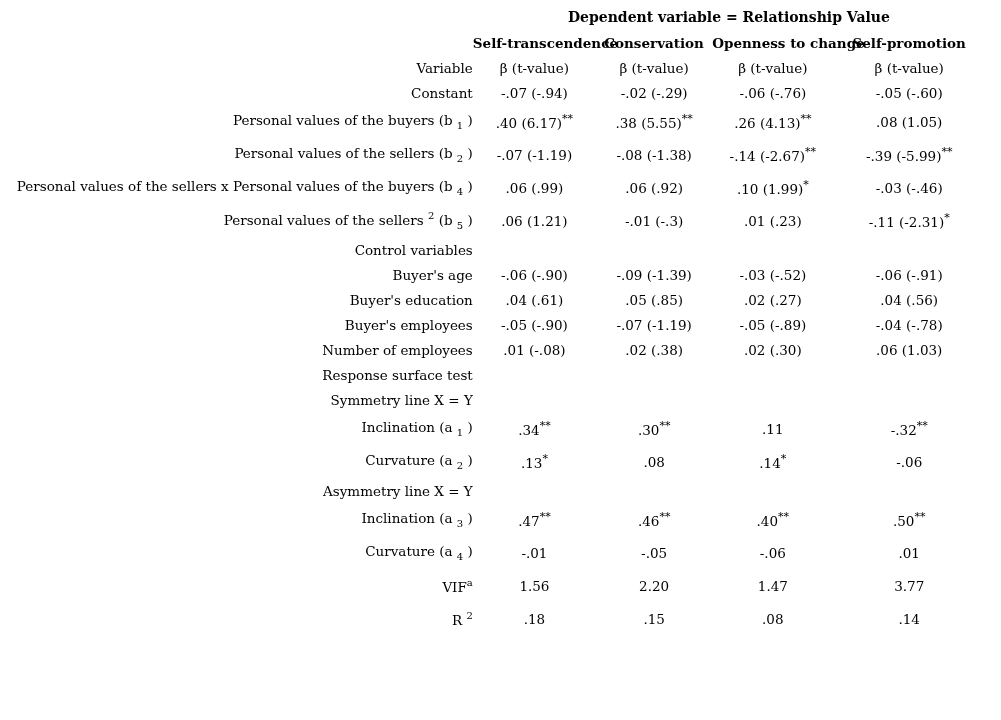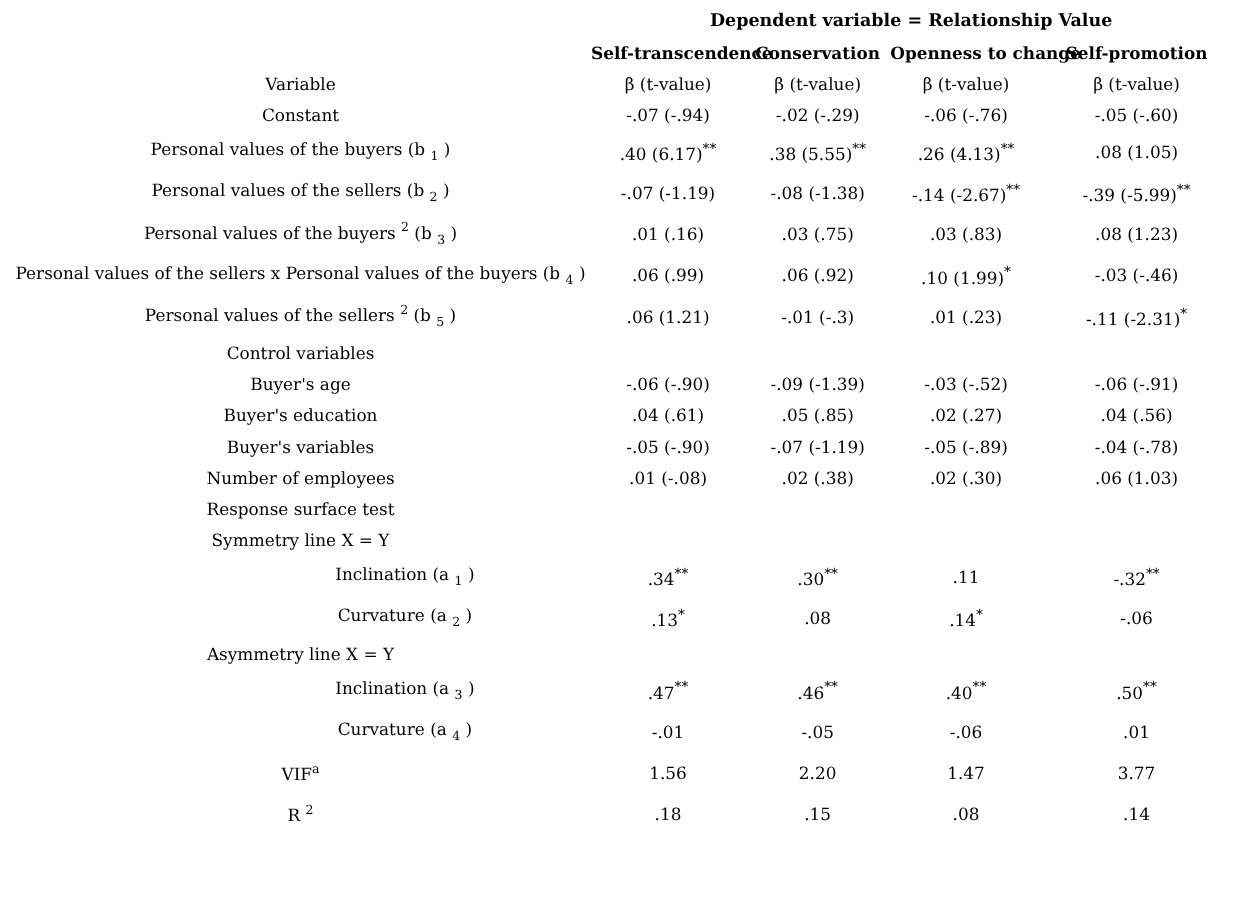--- a/index.html
+++ b/index.html
@@ -37,21 +37,21 @@
     white-space: nowrap;
   }
   tr.header-row th {
     text-align: center;
     font-weight: bold;
     font-size: 13.5px;
     height: 25px;
     white-space: nowrap;
   }
   td.label {
-    text-align: center;
+    text-align: right;
     padding-left: 8px;
     white-space: nowrap;
   }
   td.label.indent { padding-left: 175px; }
   td.cell {
     text-align: center;
     white-space: nowrap;
   }
   .sub {
     font-size: 10px;
@@ -113,27 +113,20 @@
           <td class="cell">.26 (4.13)<span class="stars">**</span></td>
           <td class="cell">.08 (1.05)</td>
         </tr>
         <tr style="height: 33px;">
           <td class="label">Personal values of the sellers (b <span class="sub">2</span> )</td>
           <td class="cell">-.07 (-1.19)</td>
           <td class="cell">-.08 (-1.38)</td>
           <td class="cell">-.14 (-2.67)<span class="stars">**</span></td>
           <td class="cell">-.39 (-5.99)<span class="stars">**</span></td>
         </tr>
-        <tr style="height: 33px;">
-          <td class="label">Personal values of the buyers <span class="sup">2</span> (b <span class="sub">3</span> )</td>
-          <td class="cell">.01 (.16)</td>
-          <td class="cell">.03 (.75)</td>
-          <td class="cell">.03 (.83)</td>
-          <td class="cell">.08 (1.23)</td>
-        </tr>
         <tr style="height: 33px; margin-top: 44px;">
           <td class="label">Personal values of the sellers x Personal values of the buyers (b <span class="sub">4</span> )</td>
           <td class="cell">.06 (.99)</td>
           <td class="cell">.06 (.92)</td>
           <td class="cell">.10 (1.99)<span class="stars">*</span></td>
           <td class="cell">-.03 (-.46)</td>
         </tr>
         <tr style="height: 33px;">
           <td class="label">Personal values of the sellers <span class="sup">2</span> (b <span class="sub">5</span> )</td>
           <td class="cell">.06 (1.21)</td>
@@ -156,21 +149,21 @@
           <td class="cell">-.06 (-.91)</td>
         </tr>
         <tr style="height: 25px;">
           <td class="label">Buyer's education</td>
           <td class="cell">.04 (.61)</td>
           <td class="cell">.05 (.85)</td>
           <td class="cell">.02 (.27)</td>
           <td class="cell">.04 (.56)</td>
         </tr>
         <tr style="height: 25px;">
-          <td class="label">Buyer's variables</td>
+          <td class="label">Buyer's employees</td>
           <td class="cell">-.05 (-.90)</td>
           <td class="cell">-.07 (-1.19)</td>
           <td class="cell">-.05 (-.89)</td>
           <td class="cell">-.04 (-.78)</td>
         </tr>
         <tr style="height: 25px;">
           <td class="label">Number of employees</td>
           <td class="cell">.01 (-.08)</td>
           <td class="cell">.02 (.38)</td>
           <td class="cell">.02 (.30)</td>

